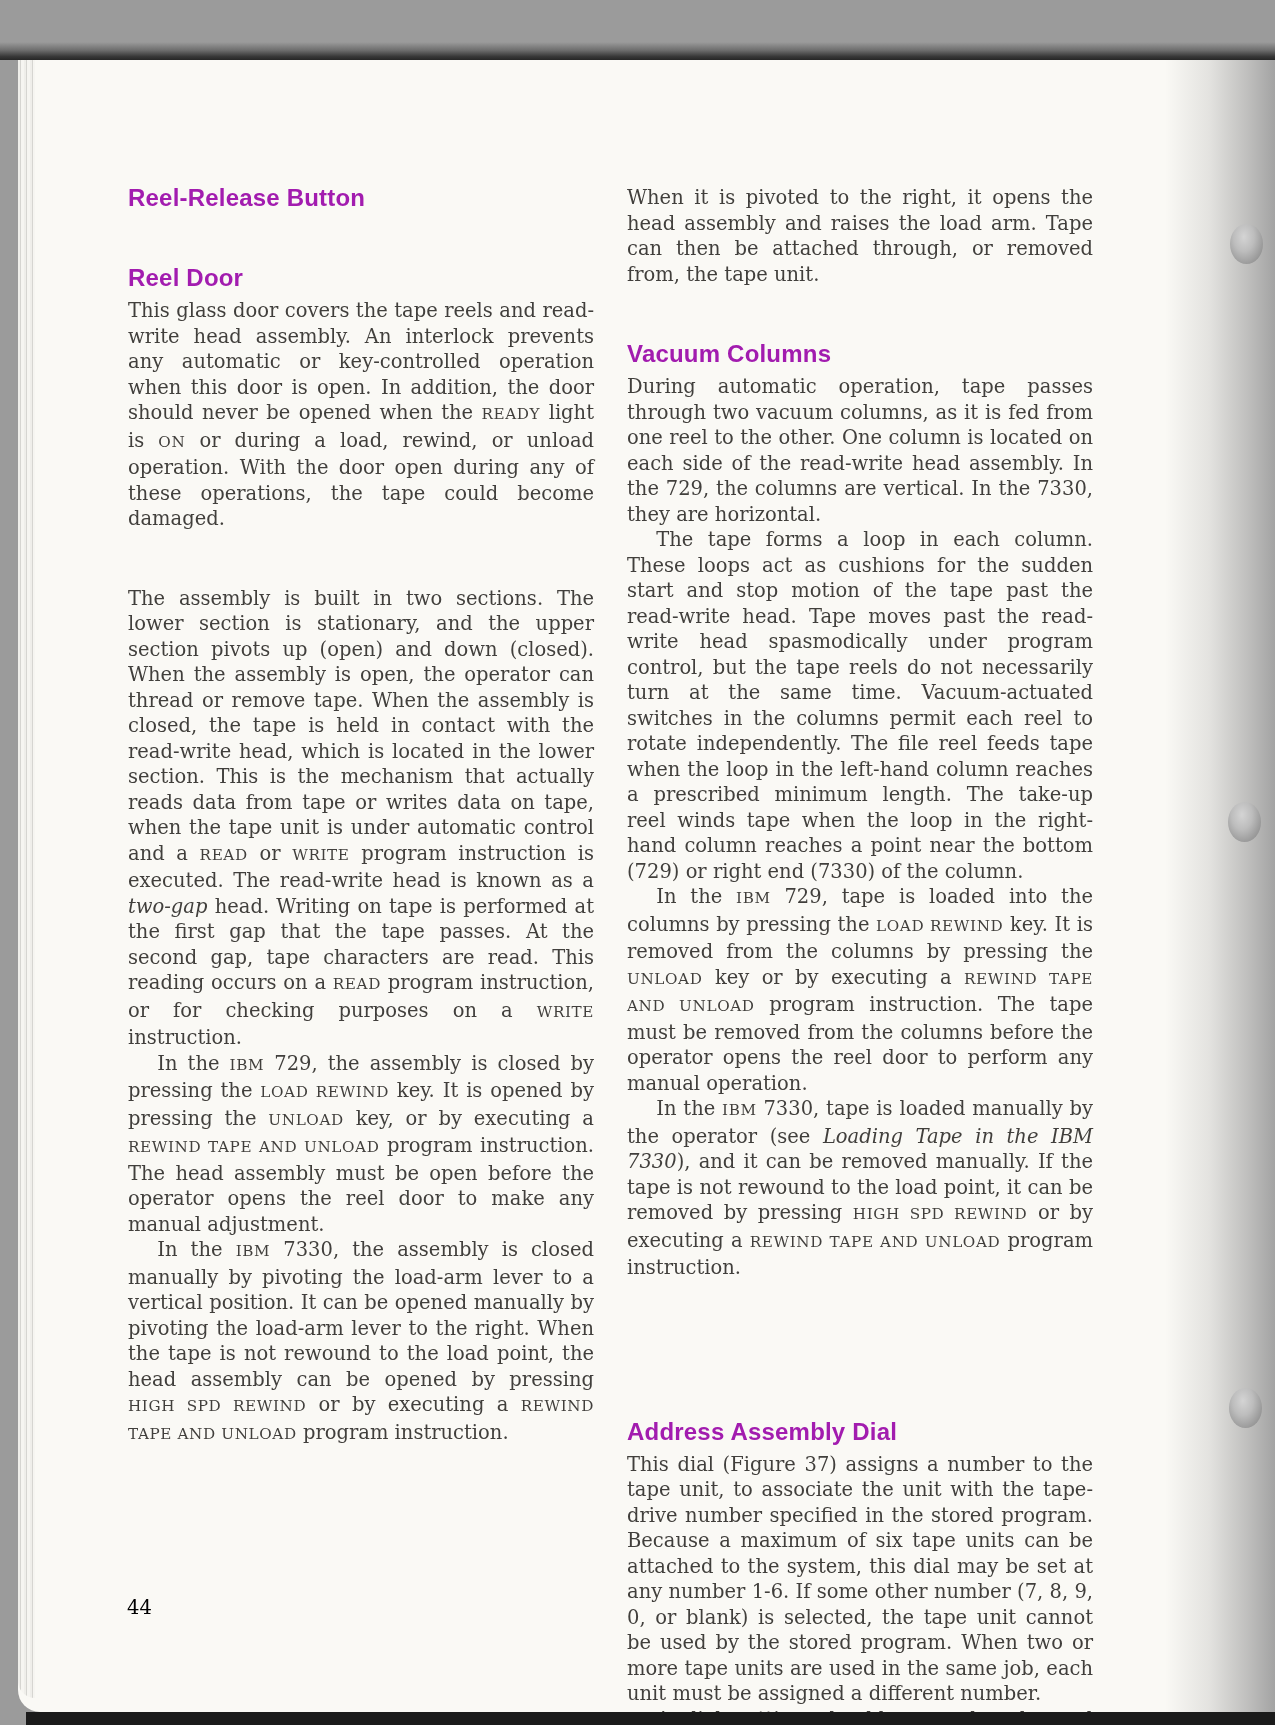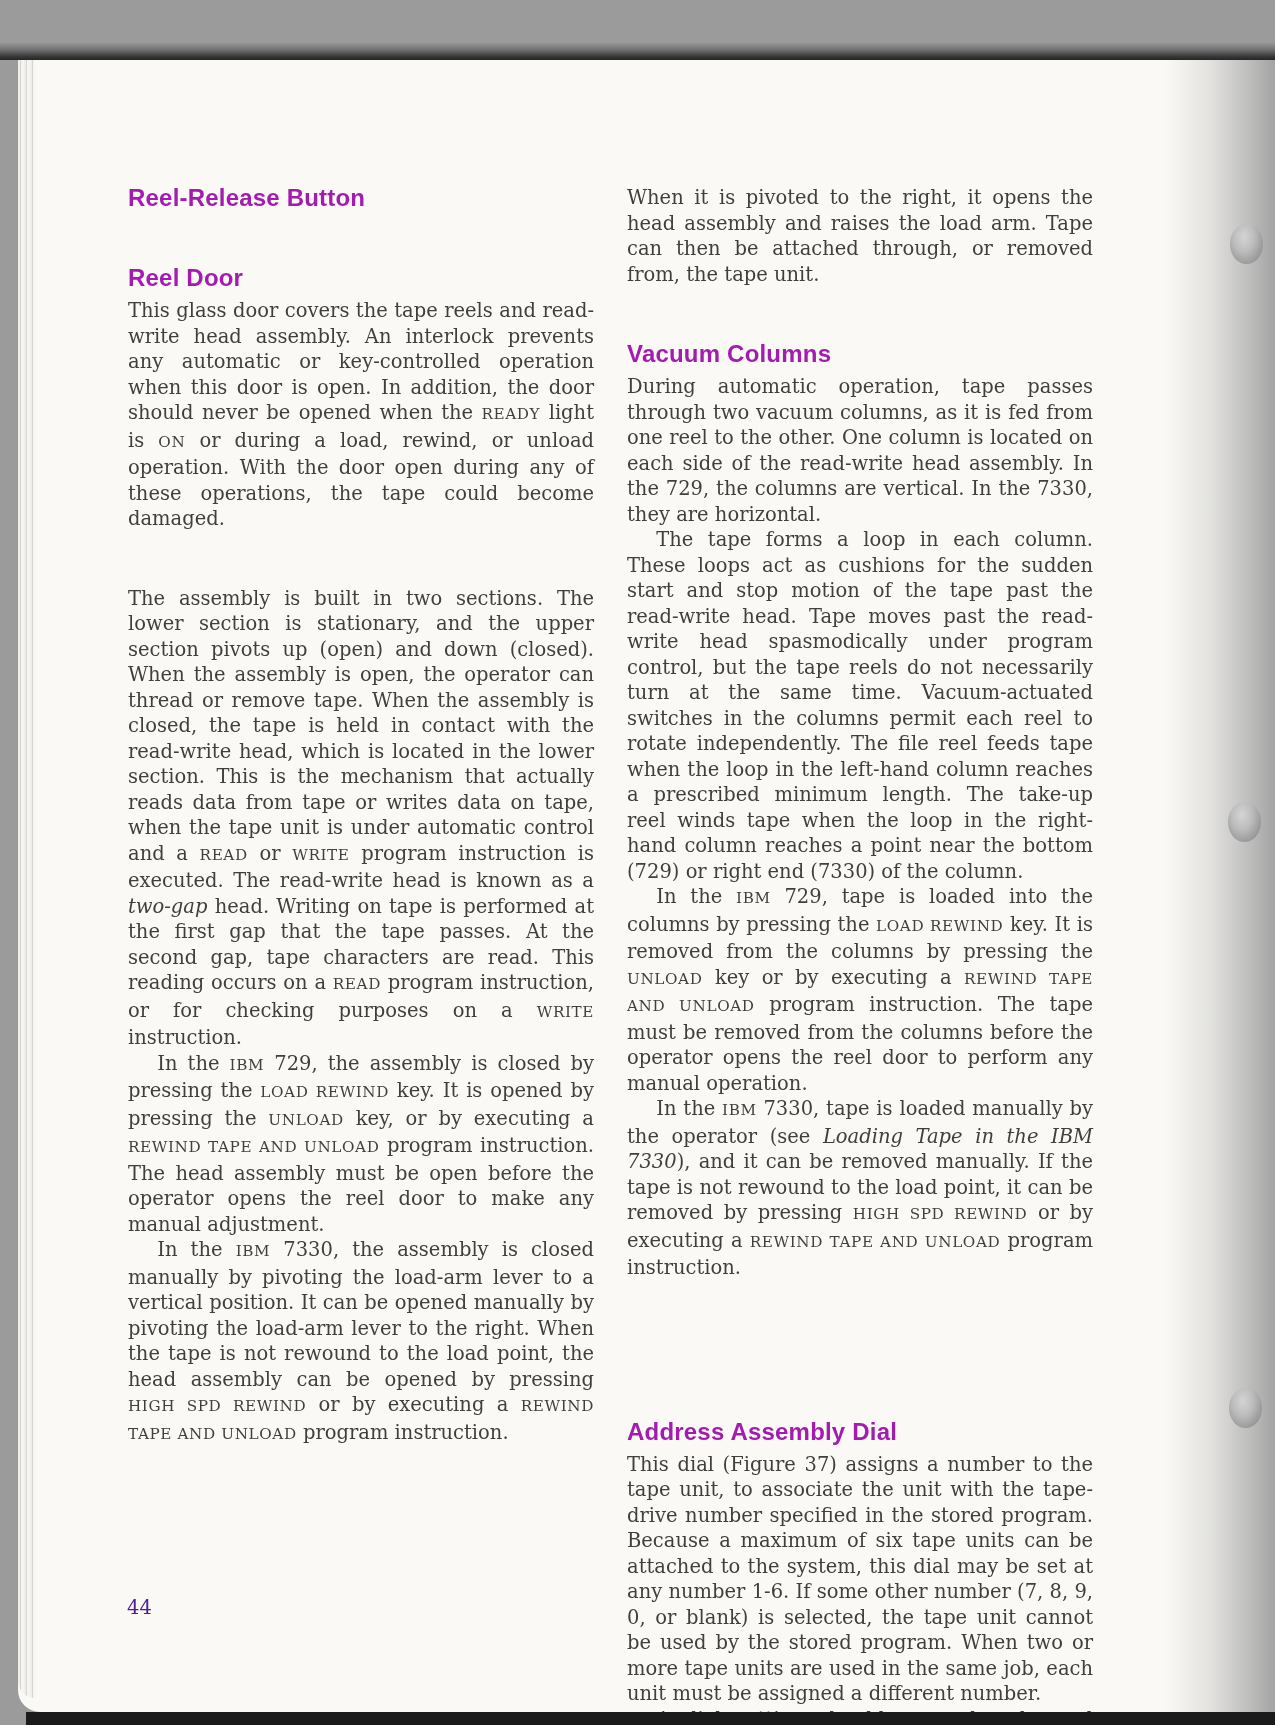--- a/index.html
+++ b/index.html
@@ -59,21 +59,21 @@
     font-family: "Liberation Sans", sans-serif;
     font-weight: 700; font-size: 24px; line-height: 26px;
     color: #a21caf; letter-spacing: 0.2px;
   }
   .section p { margin: 0; }
   .section p + p { text-indent: 1.5em; }
   .sc { text-transform: uppercase; font-size: 0.78em; letter-spacing: 0.04em; }
   .it { font-style: italic; }
   .page-number {
     position: absolute; left: 109px; top: 1536px;
-    font-size: 19.5px; color: #4c1d95;
+    font-size: 19.5px; color: #000000;
   }
 </style>
 </head>
 <body>
 
 <div class="edge-shadow"></div>
 
 <div class="paper">
   <div class="stack-lines"></div>
   <div class="right-shade"></div>

